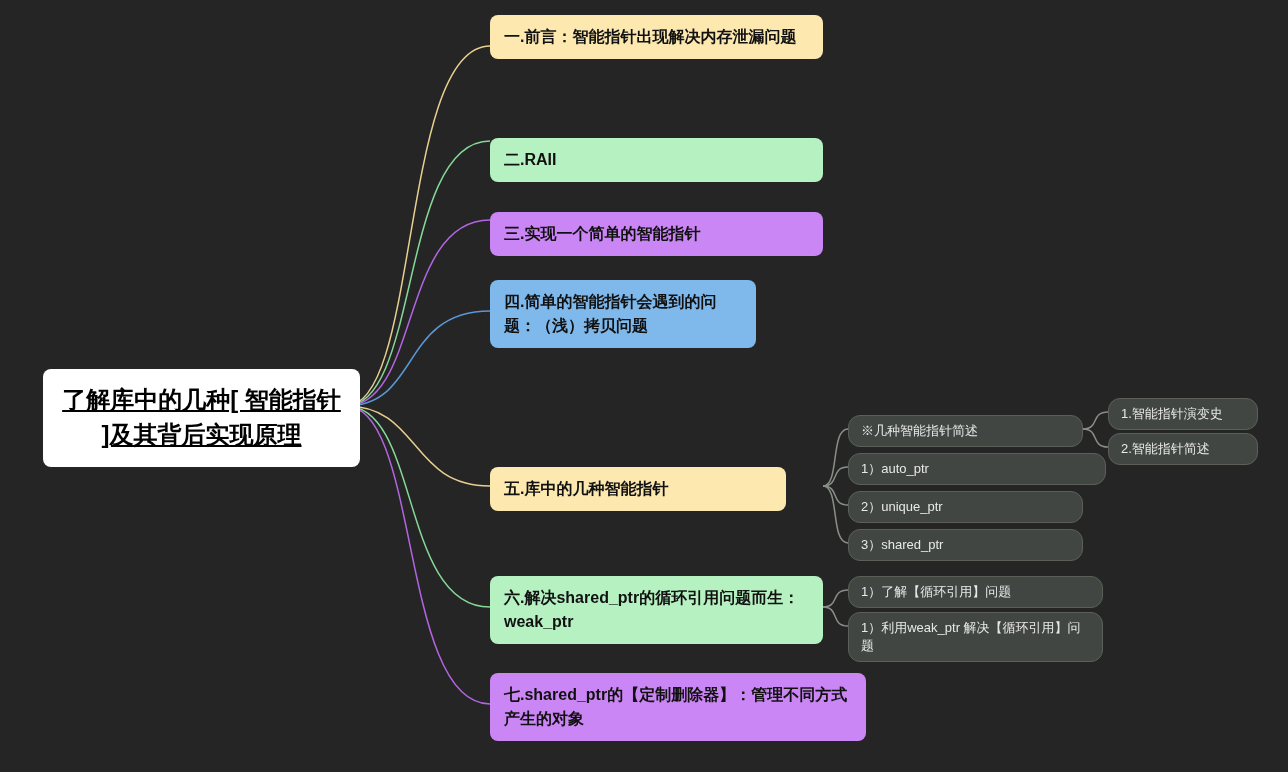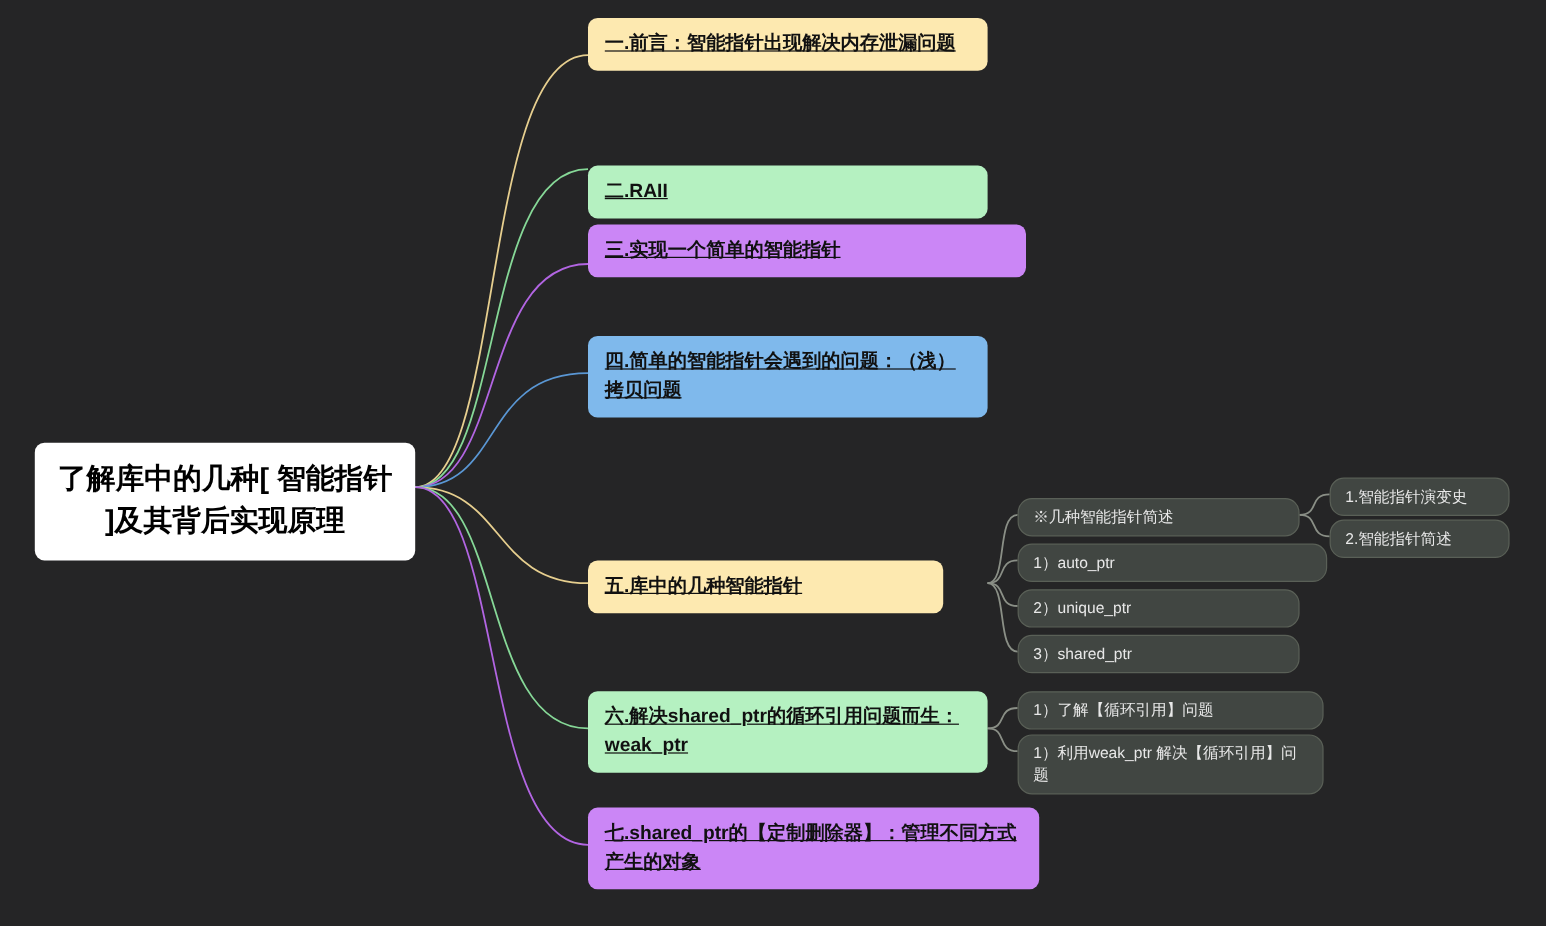--- a/index.html
+++ b/index.html
@@ -6,41 +6,41 @@
   body {
     background: #252526;
     width: 1288px;
     height: 772px;
     overflow: hidden;
     font-family: "Microsoft YaHei", "PingFang SC", Arial, sans-serif;
     position: relative;
   }
   .root-node {
     position: absolute;
-    left: 29px;
+    left: 43px;
     top: 369px;
     width: 317px;
     background: #fff;
     color: #000;
     font-size: 24px;
     font-weight: 700;
     padding: 14px 18px;
     border-radius: 8px;
     text-align: center;
     line-height: 1.45;
+    text-decoration: underline;
   }
   .node {
     position: absolute;
     padding: 10px 14px;
     border-radius: 8px;
     font-size: 16px;
     font-weight: 700;
     color: #111;
     line-height: 1.5;
-    text-decoration: underline;
   }
   .sub-node {
     position: absolute;
     padding: 6px 12px;
     border-radius: 12px;
     font-size: 13px;
     color: #e8e8e8;
     background: #414642;
     border: 1px solid #5a6057;
     line-height: 1.4;
@@ -79,22 +79,22 @@
   <path d="M1083,429 C1100,429 1090,447 1108,447" stroke="#8a8f86"></path>
 
   <path d="M823,607 C840,607 830,590 848,590" stroke="#8a8f86"></path>
   <path d="M823,607 C840,607 830,626 848,626" stroke="#8a8f86"></path>
 </svg>
 
 <div class="root-node">了解库中的几种[ 智能指针 ]及其背后实现原理</div>
 
 <div class="node yellow" style="left:490px; top:15px; width:333px;">一.前言：智能指针出现解决内存泄漏问题</div>
 <div class="node green" style="left:490px; top:138px; width:333px;">二.RAII</div>
-<div class="node purple" style="left:490px; top:187px; width:365px;">三.实现一个简单的智能指针</div>
-<div class="node blue" style="left:490px; top:280px; width:333px;">四.简单的智能指针会遇到的问题：（浅）拷贝问题</div>
+<div class="node purple" style="left:490px; top:212px; width:333px;">三.实现一个简单的智能指针</div>
+<div class="node blue" style="left:490px; top:280px; width:266px;">四.简单的智能指针会遇到的问题：（浅）拷贝问题</div>
 <div class="node yellow" style="left:490px; top:467px; width:296px;">五.库中的几种智能指针</div>
 <div class="node green" style="left:490px; top:576px; width:333px;">六.解决shared_ptr的循环引用问题而生：weak_ptr</div>
 <div class="node purple" style="left:490px; top:673px; width:376px;">七.shared_ptr的【定制删除器】：管理不同方式产生的对象</div>
 
 <div class="sub-node" style="left:848px; top:415px; width:235px;">※几种智能指针简述</div>
 <div class="sub-node" style="left:848px; top:453px; width:258px;">1）auto_ptr</div>
 <div class="sub-node" style="left:848px; top:491px; width:235px;">2）unique_ptr</div>
 <div class="sub-node" style="left:848px; top:529px; width:235px;">3）shared_ptr</div>
 
 <div class="sub-node" style="left:1108px; top:398px; width:150px;">1.智能指针演变史</div>

